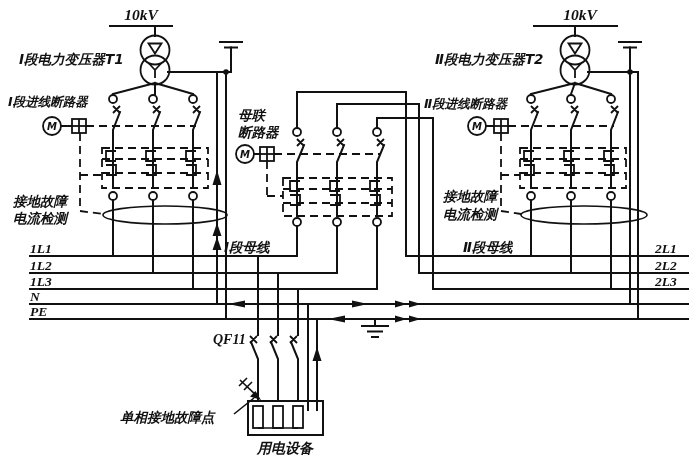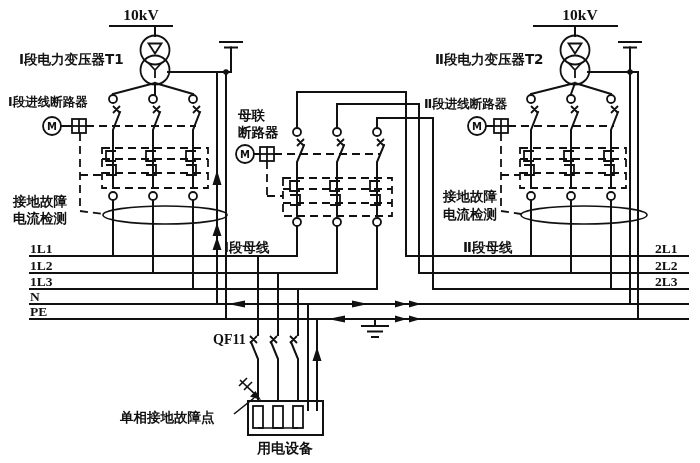--- a/index.html
+++ b/index.html
@@ -1,17 +1,17 @@
 <!DOCTYPE html>
 <html><head>
 <meta charset="utf-8">
 <style>
   html,body{margin:0;padding:0;background:#e8e8e8;}
   #stage{position:relative;width:700px;height:463px;background:#ffffff;overflow:hidden;
-         font-family:"DejaVu Sans",sans-serif;}
+         font-family:"DejaVu Sans",sans-serif;font-style:italic;}
   svg{position:absolute;left:0;top:0;}
   .w   {stroke:#111111;stroke-width:2;fill:none;stroke-linecap:square;}
   .w15 {stroke:#111111;stroke-width:1.6;fill:none;}
   .wd  {stroke:#111111;stroke-width:1.8;fill:none;stroke-dasharray:8 5;}
   .sym {stroke:#111111;stroke-width:1.8;fill:none;}
   .dot {fill:#111111;stroke:none;}
   .arr {fill:#111111;stroke:none;}
   .term{fill:#ffffff;stroke:#111111;stroke-width:1.8;}
   .cn  {font-family:"DejaVu Sans",sans-serif;font-weight:bold;fill:#111111;}
   .lat {font-family:"Liberation Serif",serif;font-weight:bold;fill:#111111;}

